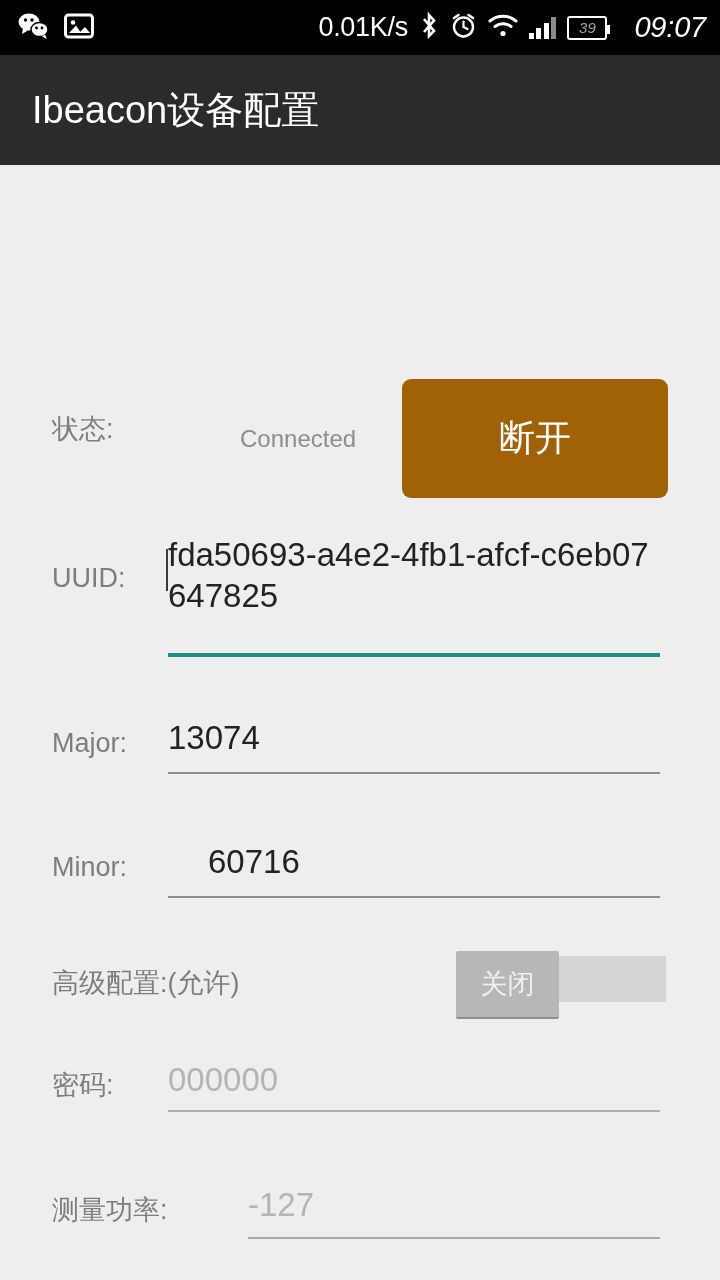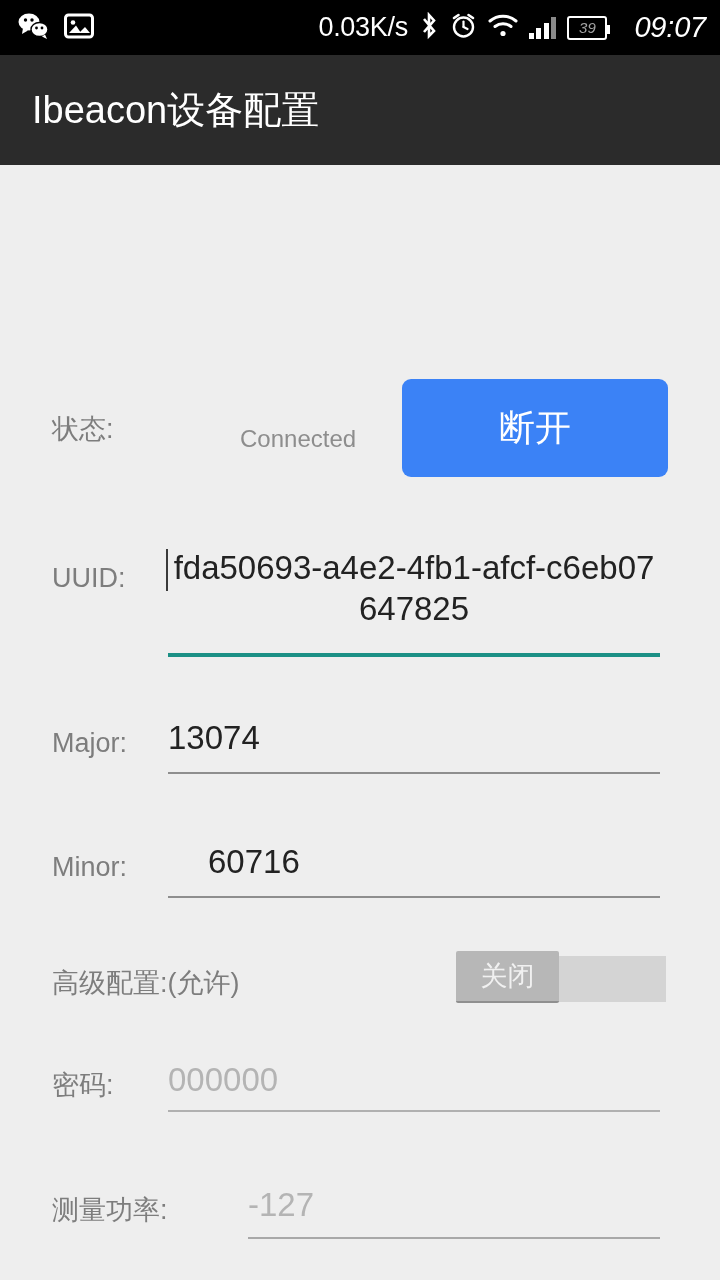--- a/index.html
+++ b/index.html
@@ -139,38 +139,37 @@
     top: 244px;
     font-size: 24px;
     color: #8d8d8d;
     margin-top: 16px;
   }
   #disconnect-btn {
     position: absolute;
     left: 402px;
     top: 214px;
     width: 266px;
-    height: 98px;
-    background: #3b82f6;
+    height: 119px;
+    background: #a16207;
     border: none;
     border-radius: 9px;
     color: #ffffff;
     font-size: 36px;
     font-family: "Liberation Sans", "DejaVu Sans", sans-serif;
     cursor: pointer;
   }
 
   
   #uuid-row { left: 52px; top: 395px; }
   #uuid-field {
     position: absolute;
     left: 168px;
-    top: 383px;
+    top: 370px;
     width: 492px;
-    text-align: center;
   }
   #uuid-value {
     font-size: 33px;
     color: #222222;
     line-height: 1.23;
     word-break: break-all;
     position: relative;
   }
   #uuid-caret {
     position: absolute;
@@ -197,21 +196,21 @@
     top: 791px;
     width: 210px;
     height: 46px;
     background: #d4d4d4;
   }
   #adv-toggle-thumb {
     position: absolute;
     left: 0;
     top: -5px;
     width: 103px;
-    height: 52px;
+    height: 68px;
     background: #b7b7b7;
     border-bottom: 2px solid #8f8f8f;
     border-radius: 2px;
     display: flex;
     align-items: center;
     justify-content: center;
     color: #f1f1f1;
     font-size: 27px;
   }
 
@@ -244,21 +243,21 @@
       <svg width="30" height="28" viewBox="0 0 30 28">
         <rect x="1.5" y="3" width="27" height="22" rx="3" fill="none" stroke="#fff" stroke-width="3"></rect>
         <circle cx="9" cy="10.5" r="2.3" fill="#fff"></circle>
         <polygon points="5,21 12,13.5 17,21" fill="#fff"></polygon>
         <polygon points="15,21 21,15 26,21" fill="#fff"></polygon>
       </svg>
     </span>
   </div>
 
   <div class="sb-right">
-    <span class="sb-speed">0.03K/s</span>
+    <span class="sb-speed">0.01K/s</span>
 
     <span class="sb-icon">
       <svg width="20" height="28" viewBox="0 0 20 28">
         <path d="M5 7 L15 19 L10 24 L10 3 L15 8.5 L5 20" fill="none" stroke="#fff" stroke-width="2.6" stroke-linejoin="miter"></path>
       </svg>
     </span>
 
     <span class="sb-icon">
       <svg width="27" height="28" viewBox="0 0 27 28">
         <circle cx="13.5" cy="15" r="9.5" fill="none" stroke="#fff" stroke-width="2.4"></circle>

